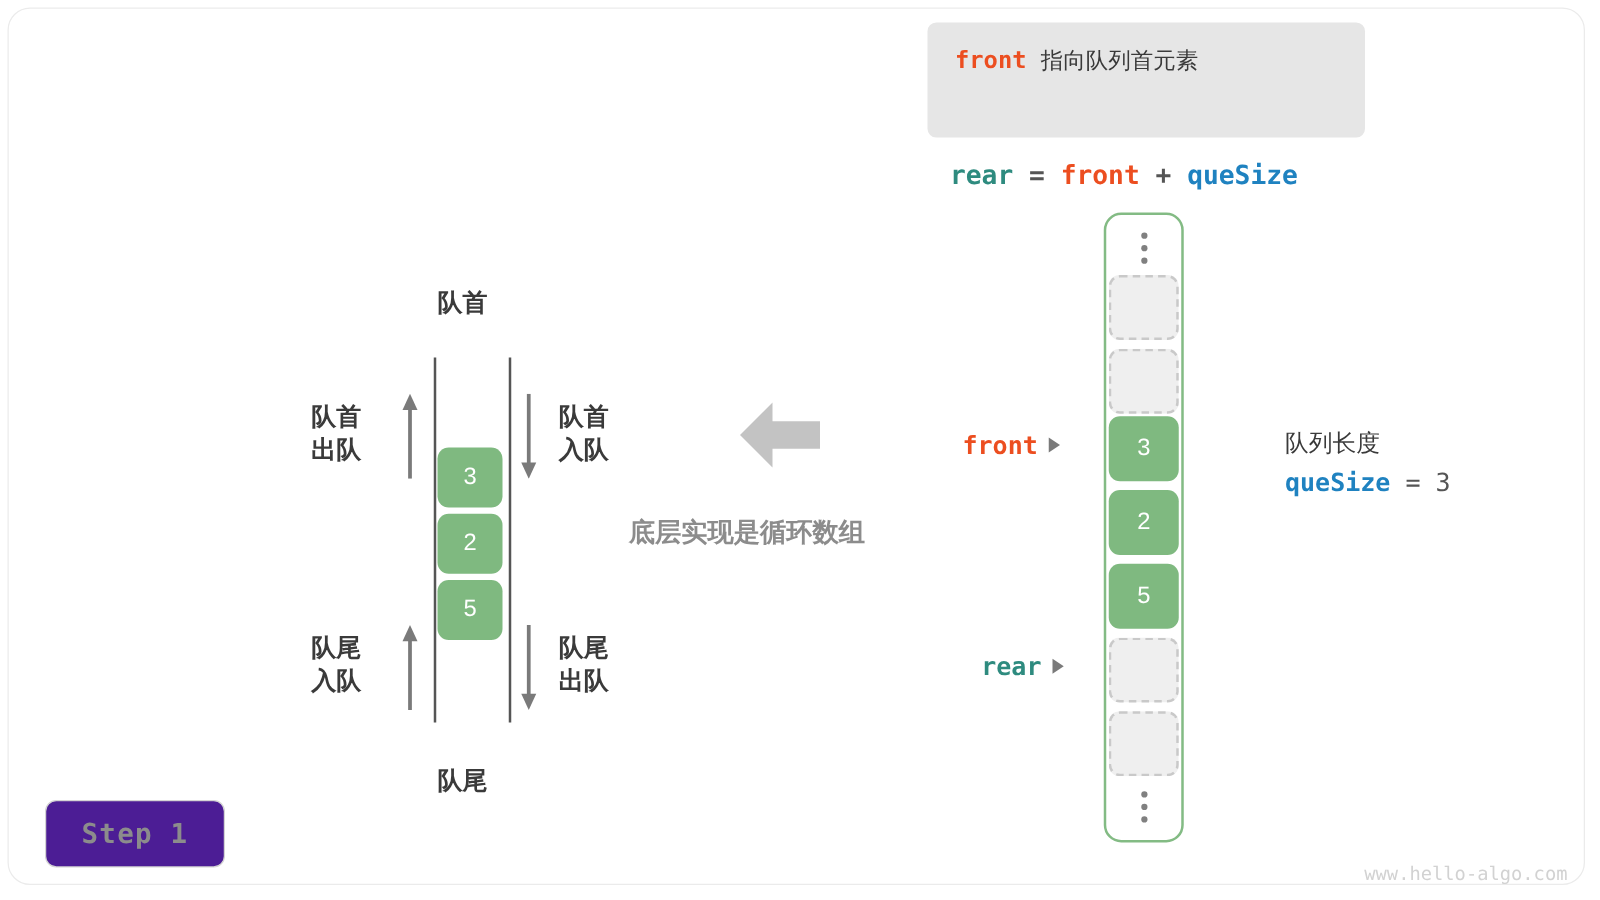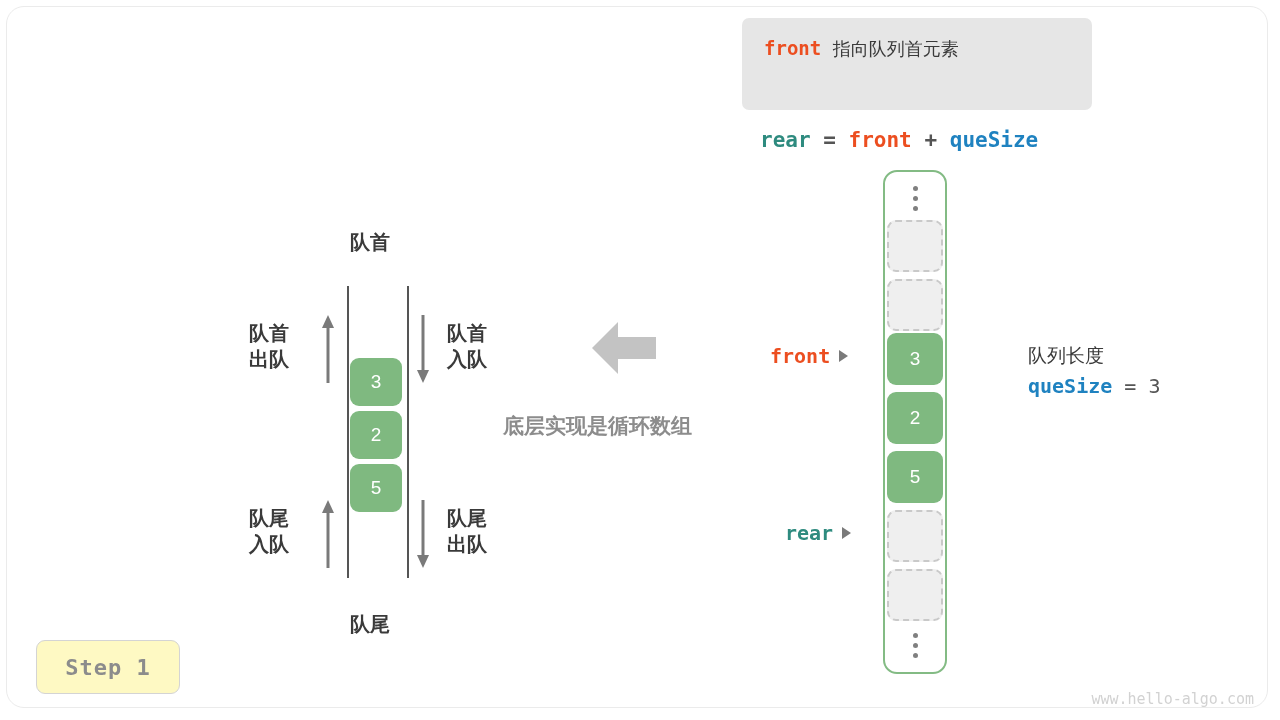--- a/index.html
+++ b/index.html
@@ -234,21 +234,21 @@
   }
 
   
   .step-badge {
     left: 36px;
     top: 640px;
     width: 144px;
     height: 54px;
     border: 1px solid #d4d4d4;
     border-radius: 9px;
-    background: #fef9c3;
+    background: #4c1d95;
     box-sizing: border-box;
     display: flex;
     align-items: center;
     justify-content: center;
     font-family: "DejaVu Sans Mono", "Liberation Mono", monospace;
     font-size: 22px;
     font-weight: bold;
     color: #8c8c8c;
     letter-spacing: 1px;
   }

